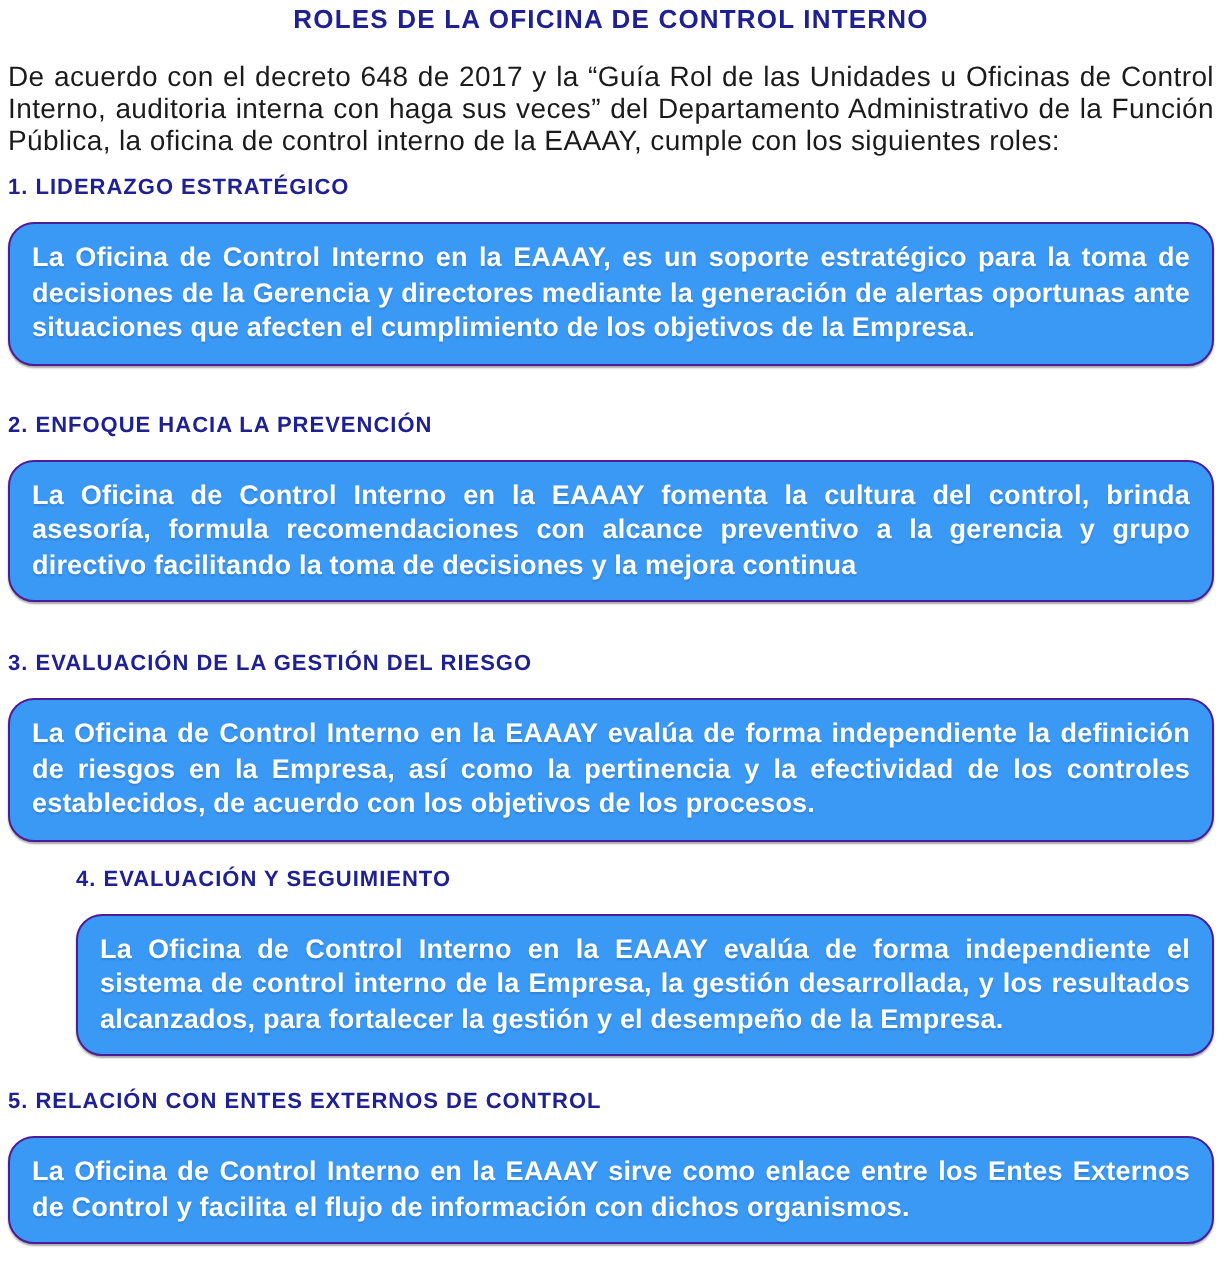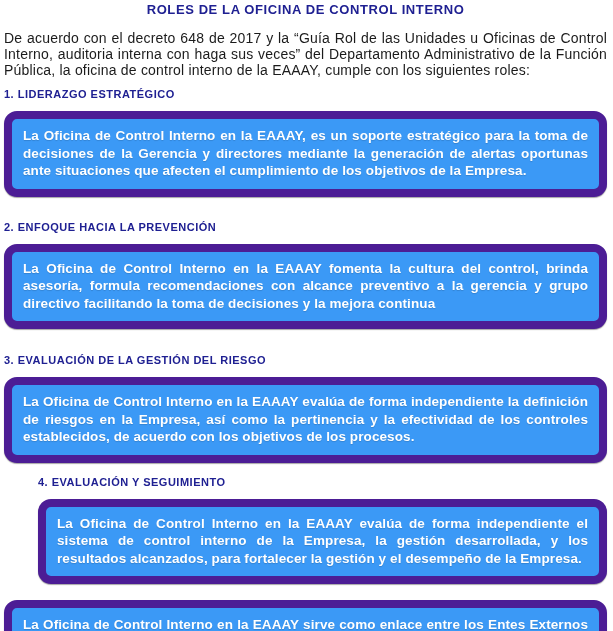--- a/index.html
+++ b/index.html
@@ -41,21 +41,21 @@
     color: #1f2092;
     font-size: 11px;
     font-weight: bold;
     letter-spacing: 0.5px;
     line-height: 14px;
     margin-bottom: 10px;
   }
 
   .role-box {
     background: #3b99f6;
-    border: 8px solid #4c1d95;
+    border: 1px solid #4c1d95;
     border-radius: 13px;
     box-shadow: 0 1px 1px rgba(0,0,0,0.35);
     padding: 8px 11px 9px 11px;
     margin-bottom: 0;
   }
 
   .role-box-text {
     color: #ffffff;
     font-size: 13.5px;
     font-weight: bold;
@@ -103,18 +103,19 @@
   </section>
 
   <section class="section section-4">
     <h2 class="section-heading">4. EVALUACIÓN Y SEGUIMIENTO</h2>
     <div class="role-box">
       <p class="role-box-text">La Oficina de Control Interno en la EAAAY evalúa de forma independiente el sistema de control interno de la Empresa, la gestión desarrollada, y los resultados alcanzados, para fortalecer la gestión y el desempeño de la Empresa.</p>
     </div>
   </section>
 
   <section class="section section-5">
+    <h2 class="section-heading">5. RELACIÓN CON ENTES EXTERNOS DE CONTROL</h2>
     <div class="role-box">
       <p class="role-box-text">La Oficina de Control Interno en la EAAAY sirve como enlace entre los Entes Externos de Control y facilita el flujo de información con dichos organismos.</p>
     </div>
   </section>
 
 </div>
 
 </body></html>

